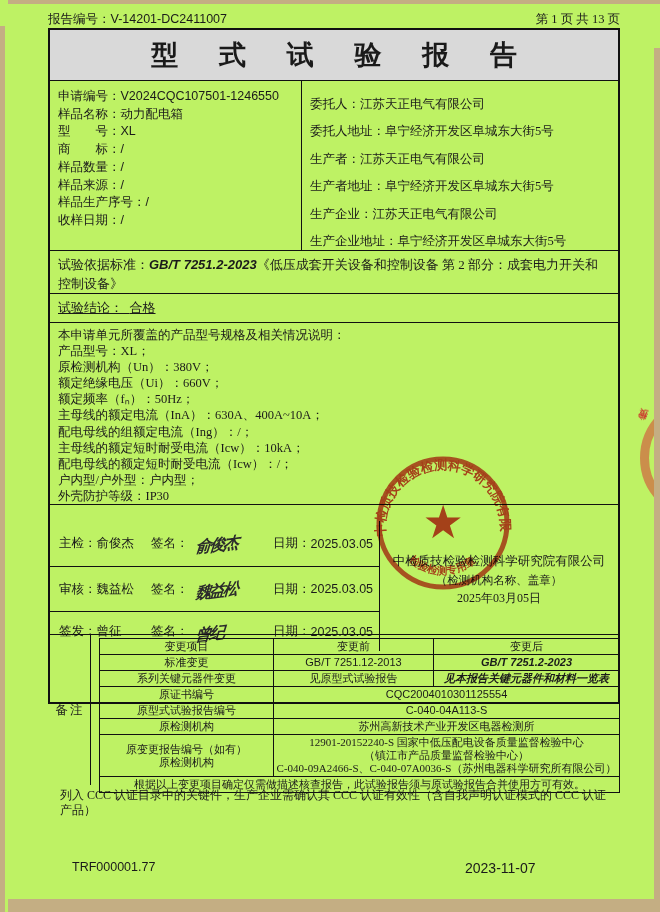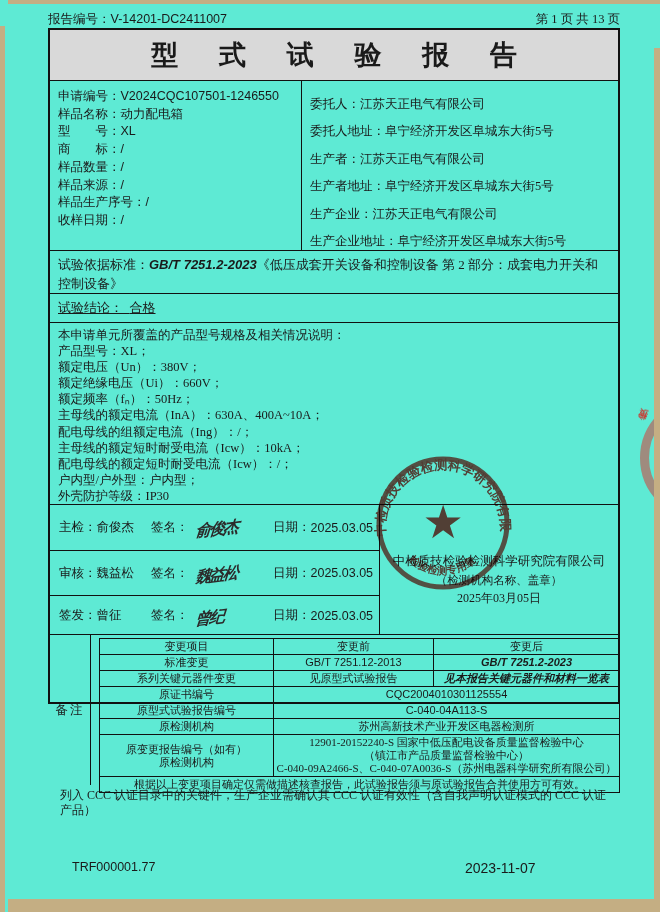--- a/index.html
+++ b/index.html
@@ -1,18 +1,18 @@
 <!DOCTYPE html>
 <html><head>
 <meta charset="utf-8">
 <style>
   * { margin:0; padding:0; box-sizing:border-box; }
   html,body { background:#e9e4da; }
   .page {
-    position:relative; width:660px; height:912px; background:#5eead4;
+    position:relative; width:660px; height:912px; background:#bef264;
     font-family:"Liberation Serif", serif; color:#1a1a1a; overflow:hidden;
     margin:0 auto;
   }
   .abs { position:absolute; }
   .sans { font-family:"Liberation Sans", sans-serif; }
   
   .edge { background:#c4ae83; position:absolute; }
   
   .hdr-line { top:11px; left:48px; width:572px; font-size:12.5px; }
   .hdr-pages { position:absolute; right:0; top:0; }
@@ -26,21 +26,21 @@
   .info-left { position:absolute; left:0; top:0; width:252px; height:170px;
     border-right:1px solid #111; padding:7px 4px 0 8px; }
   .info-left .line { font-size:12.5px; line-height:17.7px; white-space:nowrap; }
   .info-right { position:absolute; left:252px; top:0; width:316px; height:170px; padding:10px 2px 0 8px; }
   .info-right .line { font-size:12.5px; line-height:27.4px; white-space:nowrap; }
   .sec-std { top:220px; height:43px; padding:4px 8px 0 8px; font-size:13px; line-height:19px; }
   .sec-concl { top:263px; height:29px; padding:5px 8px 0 8px; font-size:13px;text-decoration:underline; }
   .sec-spec { top:292px; height:182px; padding:4px 8px 0 8px; }
   .sec-spec .line { font-size:12.5px; line-height:16.1px; white-space:nowrap; }
   .sec-sign { top:474px; height:130px; }
-  .sign-left { position:absolute; left:0; top:0; width:330px; height:130px; border-right:1px solid #111; }
+  .sign-left { position:absolute; left:0; top:16px; width:330px; height:130px; border-right:1px solid #111; }
   .sign-row { position:absolute; left:0; width:330px; display:flex; align-items:center;
     font-size:12.5px; padding-left:9px; }
   .sign-row .role { width:92px; }
   .sign-row .slabel { width:44px; }
   .sign-row .scribble { width:78px; font-style:italic; font-weight:bold; font-size:16px;
     transform:rotate(-7deg) skewX(-12deg); color:#2b2b2b; letter-spacing:-2px; }
   .sign-r1 { top:0; height:45px; }
   .sign-r2 { top:45px; height:45px; border-top:1px solid #111; }
   .sign-r3 { top:90px; height:40px; border-top:1px solid #111; }
   .seal-cell { position:absolute; left:330px; top:0; width:238px; height:130px;
@@ -120,21 +120,21 @@
       <span>试验依据标准：</span><span class="bi sans">GB/T 7251.2-2023</span><span>《低压成套开关设备和控制设备 第 2 部分：成套电力开关和控制设备》</span>
     </div>
 
     <div class="sec sec-concl">
       <span>试验结论：</span>&nbsp;&nbsp;<span>合格</span>
     </div>
 
     <div class="sec sec-spec">
       <div class="line">本申请单元所覆盖的产品型号规格及相关情况说明：</div>
       <div class="line">产品型号：XL；</div>
-      <div class="line">额定电压（Un）：380V；</div>
+      <div class="line">原检测机构（Un）：380V；</div>
       <div class="line">额定绝缘电压（Ui）：660V；</div>
       <div class="line">额定频率（fₙ）：50Hz；</div>
       <div class="line">主母线的额定电流（InA）：630A、400A~10A；</div>
       <div class="line">配电母线的组额定电流（Ing）：/；</div>
       <div class="line">主母线的额定短时耐受电流（Icw）：10kA；</div>
       <div class="line">配电母线的额定短时耐受电流（Icw）：/；</div>
       <div class="line">户内型/户外型：户内型；</div>
       <div class="line">外壳防护等级：IP30</div>
     </div>
 

